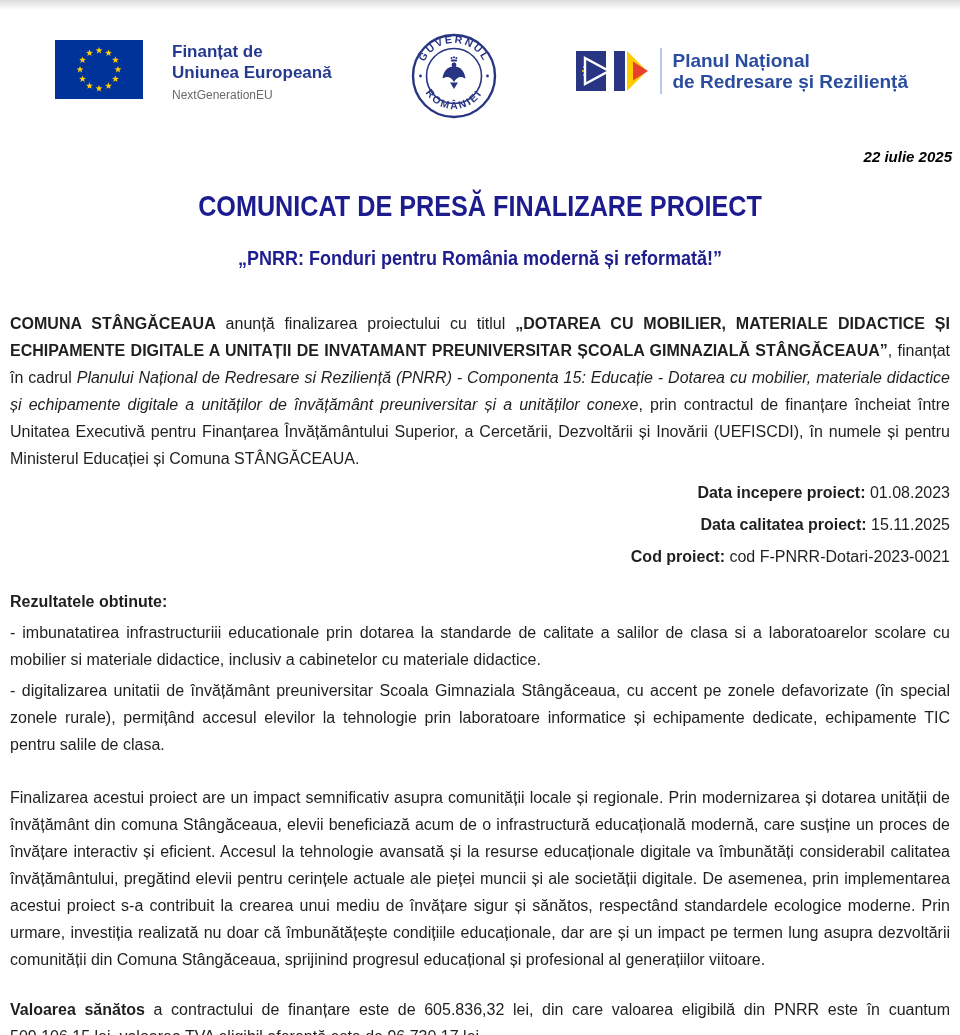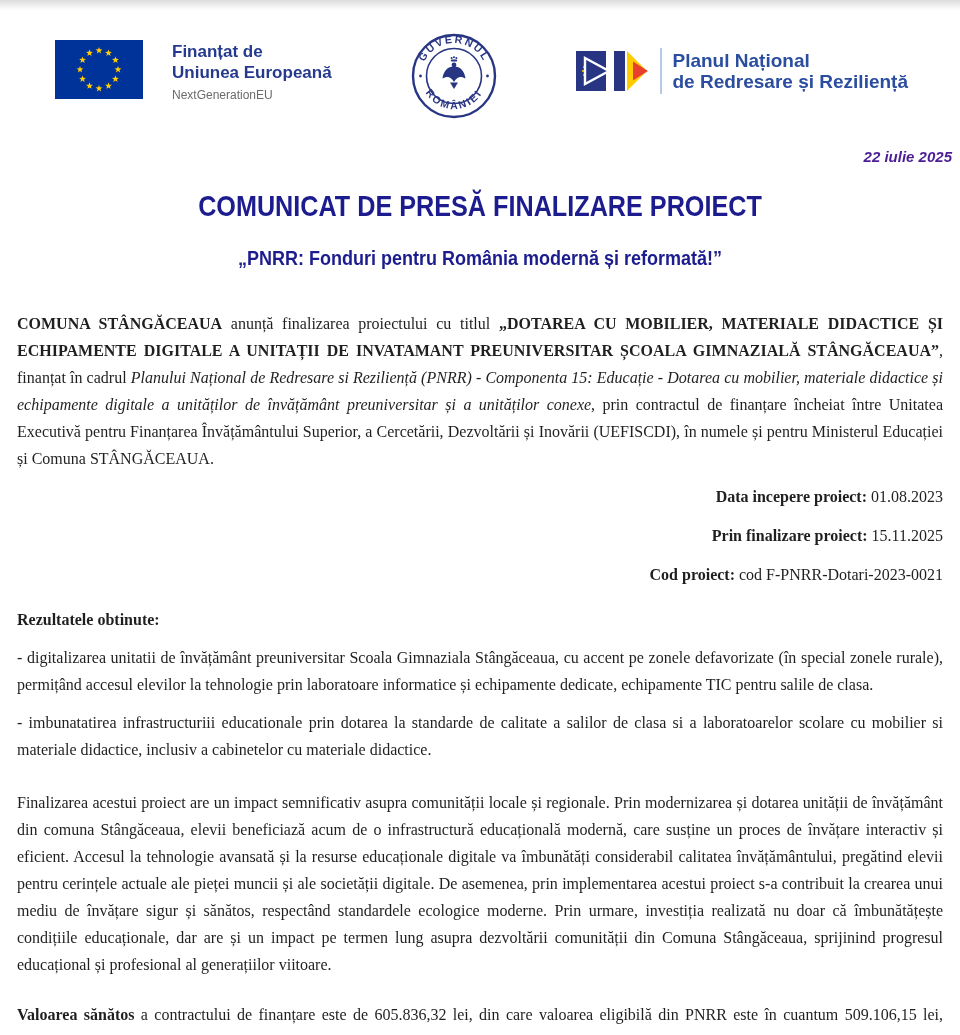--- a/index.html
+++ b/index.html
@@ -34,21 +34,21 @@
     font-weight: bold; font-size: 10.5px; letter-spacing: 2px; fill: #283583;
   }
 
   .pnrr { display: flex; align-items: center; margin-top: 6px; }
   .pnrr-sep { width: 0; height: 46px; border-left: 2px solid #b7c9e6; margin: 0 10px 0 8px; }
   .pnrr-text { color: #2b4da0; font-size: 19px; line-height: 21.5px; font-weight: 600; }
 
   
   .date-line {
     margin-top: 26px; padding-right: 8px;
-    text-align: right; color: #4c1d95;
+    text-align: right; color: #000000;
     font-weight: bold; font-style: italic; font-size: 15px;
   }
   .title {
     margin: 24px 0 0 0; text-align: center;
     color: #1c1c8f; font-size: 30px; font-weight: bold;
     transform: scaleX(0.84); transform-origin: center;
     letter-spacing: 0px; white-space: nowrap;
   }
   .subtitle {
     margin: 24px 0 0 0; text-align: center;
@@ -56,21 +56,21 @@
     transform: scaleX(0.9); transform-origin: center; white-space: nowrap;
   }
 
   
   .content {
     margin-top: 40px;
     padding: 0 6px 18px 6px;
     font-size: 16px;
     line-height: 27px;
   }
-  .content p { margin: 11px; font-family: Liberation Serif, serif; }
+  .content p { margin: 4px; }
   .justify { text-align: justify; }
   .intro { margin-bottom: 7px !important; }
   .detail { line-height: 28px; text-align: right; }
   .detail .lbl { font-weight: bold; }
   .results-heading { font-weight: bold; margin-top: 17px !important; }
   .impact-block { margin-top: 26px !important; }
   .value-para { margin-top: 23px !important; }
   b, .b { font-weight: bold; }
   i, .i { font-style: italic; }
 </style>
@@ -163,26 +163,26 @@
   <div class="date-line">22 iulie 2025</div>
 
   <h1 class="title">COMUNICAT DE PRESĂ FINALIZARE PROIECT</h1>
   <h2 class="subtitle">„PNRR: Fonduri pentru România modernă și reformată!”</h2>
 
   <div class="content">
 
     <p class="justify intro"><span class="b">COMUNA STÂNGĂCEAUA</span><span> anunță finalizarea proiectului cu titlul </span><span class="b">„DOTAREA CU MOBILIER, MATERIALE DIDACTICE ȘI ECHIPAMENTE DIGITALE A UNITAȚII DE INVATAMANT PREUNIVERSITAR ȘCOALA GIMNAZIALĂ STÂNGĂCEAUA”</span><span>, finanțat în cadrul </span><span class="i">Planului Național de Redresare si Reziliență (PNRR) - Componenta 15: Educație - Dotarea cu mobilier, materiale didactice și echipamente digitale a unităților de învățământ preuniversitar și a unităților conexe</span><span>, prin contractul de finanțare încheiat între Unitatea Executivă pentru Finanțarea Învățământului Superior, a Cercetării, Dezvoltării și Inovării (UEFISCDI), în numele și pentru Ministerul Educației și Comuna STÂNGĂCEAUA.</span></p>
 
     <p class="detail"><span class="lbl">Data incepere proiect:</span><span> 01.08.2023</span></p>
-    <p class="detail"><span class="lbl">Prin finalizare proiect:</span><span> 15.11.2025</span></p>
+    <p class="detail"><span class="lbl">Data calitatea proiect:</span><span> 15.11.2025</span></p>
     <p class="detail"><span class="lbl">Cod proiect:</span><span> cod F-PNRR-Dotari-2023-0021</span></p>
 
     <p class="results-heading">Rezultatele obtinute:</p>
+    <p class="justify">- imbunatatirea infrastructuriii educationale prin dotarea la standarde de calitate a salilor de clasa si a laboratoarelor scolare cu mobilier si materiale didactice, inclusiv a cabinetelor cu materiale didactice.</p>
     <p class="justify">- digitalizarea unitatii de învățământ preuniversitar Scoala Gimnaziala Stângăceaua, cu accent pe zonele defavorizate (în special zonele rurale), permițând accesul elevilor la tehnologie prin laboratoare informatice și echipamente dedicate, echipamente TIC pentru salile de clasa.</p>
-    <p class="justify">- imbunatatirea infrastructuriii educationale prin dotarea la standarde de calitate a salilor de clasa si a laboratoarelor scolare cu mobilier si materiale didactice, inclusiv a cabinetelor cu materiale didactice.</p>
 
     <div class="impact-block">
       <p class="justify">Finalizarea acestui proiect are un impact semnificativ asupra comunității locale și regionale. Prin modernizarea și dotarea unității de învățământ din comuna Stângăceaua, elevii beneficiază acum de o infrastructură educațională modernă, care susține un proces de învățare interactiv și eficient. Accesul la tehnologie avansată și la resurse educaționale digitale va îmbunătăți considerabil calitatea învățământului, pregătind elevii pentru cerințele actuale ale pieței muncii și ale societății digitale. De asemenea, prin implementarea acestui proiect s-a contribuit la crearea unui mediu de învățare sigur și sănătos, respectând standardele ecologice moderne. Prin urmare, investiția realizată nu doar că îmbunătățește condițiile educaționale, dar are și un impact pe termen lung asupra dezvoltării comunității din Comuna Stângăceaua, sprijinind progresul educațional și profesional al generațiilor viitoare.</p>
     </div>
 
     <p class="justify value-para"><span class="b">Valoarea sănătos</span><span> a contractului de finanțare este de 605.836,32 lei, din care valoarea eligibilă din PNRR este în cuantum 509.106,15 lei, valoarea TVA eligibil aferentă este de 96.730,17 lei.</span></p>
   </div>
 </div>
 
 </body></html>

